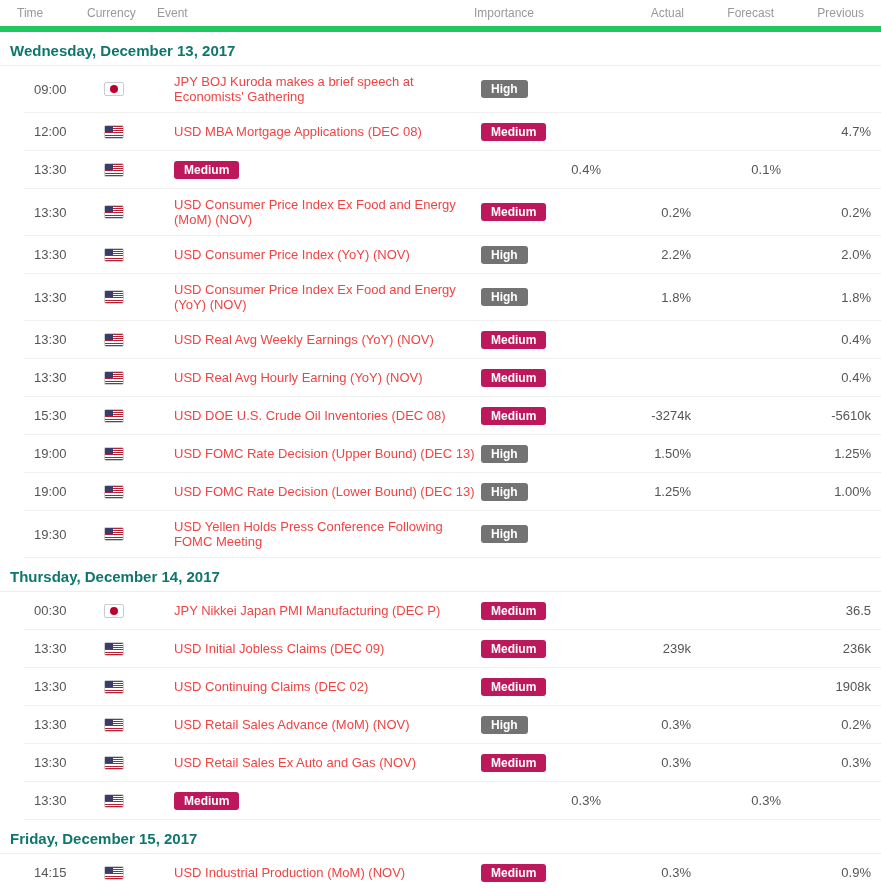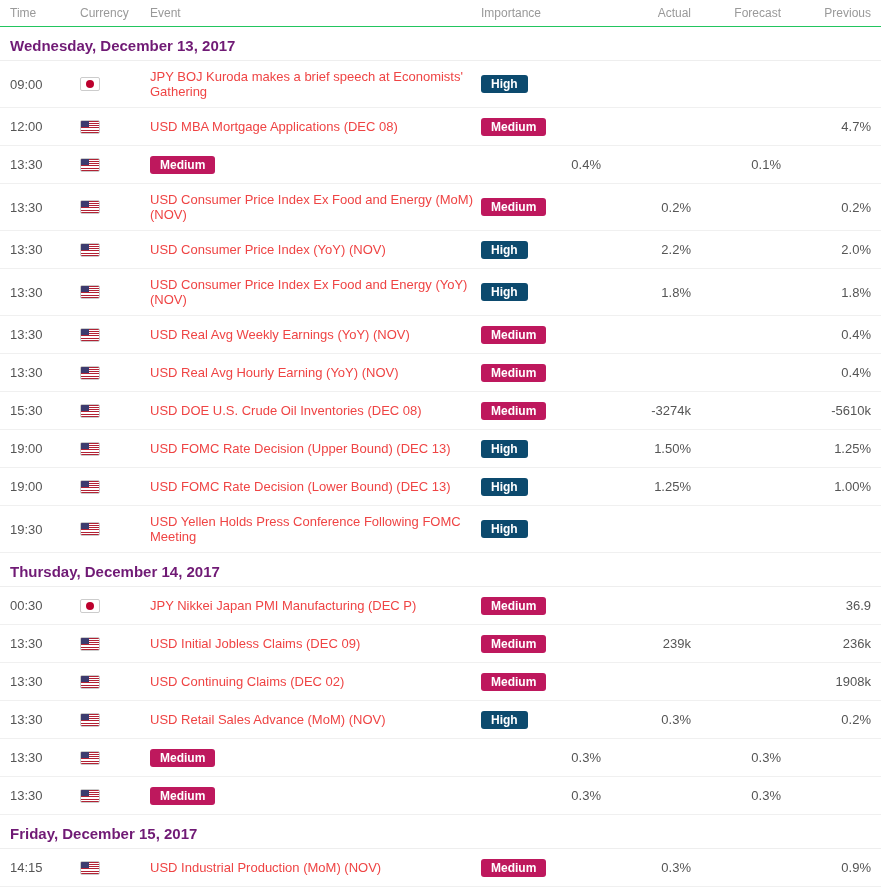--- a/index.html
+++ b/index.html
@@ -9,39 +9,40 @@
       color: #333;
       background: #fff;
       width: 881px;
     }
     .table-container {
       width: 100%;
     }
     .header-row {
       display: grid;
       grid-template-columns: 70px 70px 1fr 120px 90px 90px 90px;
-      padding: 6px 10px;
-      border-bottom: 1px solid #22c55e;
+      padding: 6px 17px;
+      border-bottom: 6px solid #22c55e;
       color: #999;
       font-size: 12px;
     }
     .day-header {
       padding: 10px 10px 6px 10px;
       font-size: 15px;
       font-weight: bold;
-      color: #701a75;
+      color: #0f766e;
       border-bottom: 1px solid #eee;
     }
     .event-row {
       display: grid;
       grid-template-columns: 70px 70px 1fr 120px 90px 90px 90px;
       padding: 8px 10px;
       border-bottom: 1px solid #f0f0f0;
       align-items: center;
       min-height: 38px;
+      margin-left: 24px;
     }
     .col-time {
       color: #555;
       font-size: 13px;
     }
     .col-currency {
       display: flex;
       align-items: center;
       gap: 4px;
     }
@@ -60,21 +61,21 @@
     }
     .badge {
       display: inline-block;
       padding: 2px 10px;
       border-radius: 3px;
       font-size: 12px;
       font-weight: bold;
       color: #fff;
     }
     .badge-high {
-      background: #0c4a6e;
+      background: #737373;
     }
     .badge-medium {
       background: #be185d;
     }
     .flag-jp {
       width: 20px;
       height: 14px;
       display: inline-block;
       position: relative;
       background: #fff;
@@ -340,21 +341,21 @@
         <span class="col-time">00:30</span>
         <span class="col-currency">
           <span class="flag-jp"></span>
         </span>
         <span class="col-event">JPY Nikkei Japan PMI Manufacturing (DEC P)</span>
         <span class="col-importance">
           <span class="badge badge-medium">Medium</span>
         </span>
         <span class="col-actual"></span>
         <span class="col-forecast"></span>
-        <span class="col-previous">36.9</span>
+        <span class="col-previous">36.5</span>
       </div>
       <div class="event-row">
         <span class="col-time">13:30</span>
         <span class="col-currency">
           <span class="flag-us">
             <div class="flag-us-inner">
               <div class="flag-us-canton"></div>
             </div>
           </span>
         </span>
@@ -402,20 +403,21 @@
       </div>
       <div class="event-row">
         <span class="col-time">13:30</span>
         <span class="col-currency">
           <span class="flag-us">
             <div class="flag-us-inner">
               <div class="flag-us-canton"></div>
             </div>
           </span>
         </span>
+        <span class="col-event">USD Retail Sales Ex Auto and Gas (NOV)</span>
         <span class="col-importance">
           <span class="badge badge-medium">Medium</span>
         </span>
         <span class="col-actual">0.3%</span>
         <span class="col-forecast"></span>
         <span class="col-previous">0.3%</span>
       </div>
       <div class="event-row">
         <span class="col-time">13:30</span>
         <span class="col-currency">

